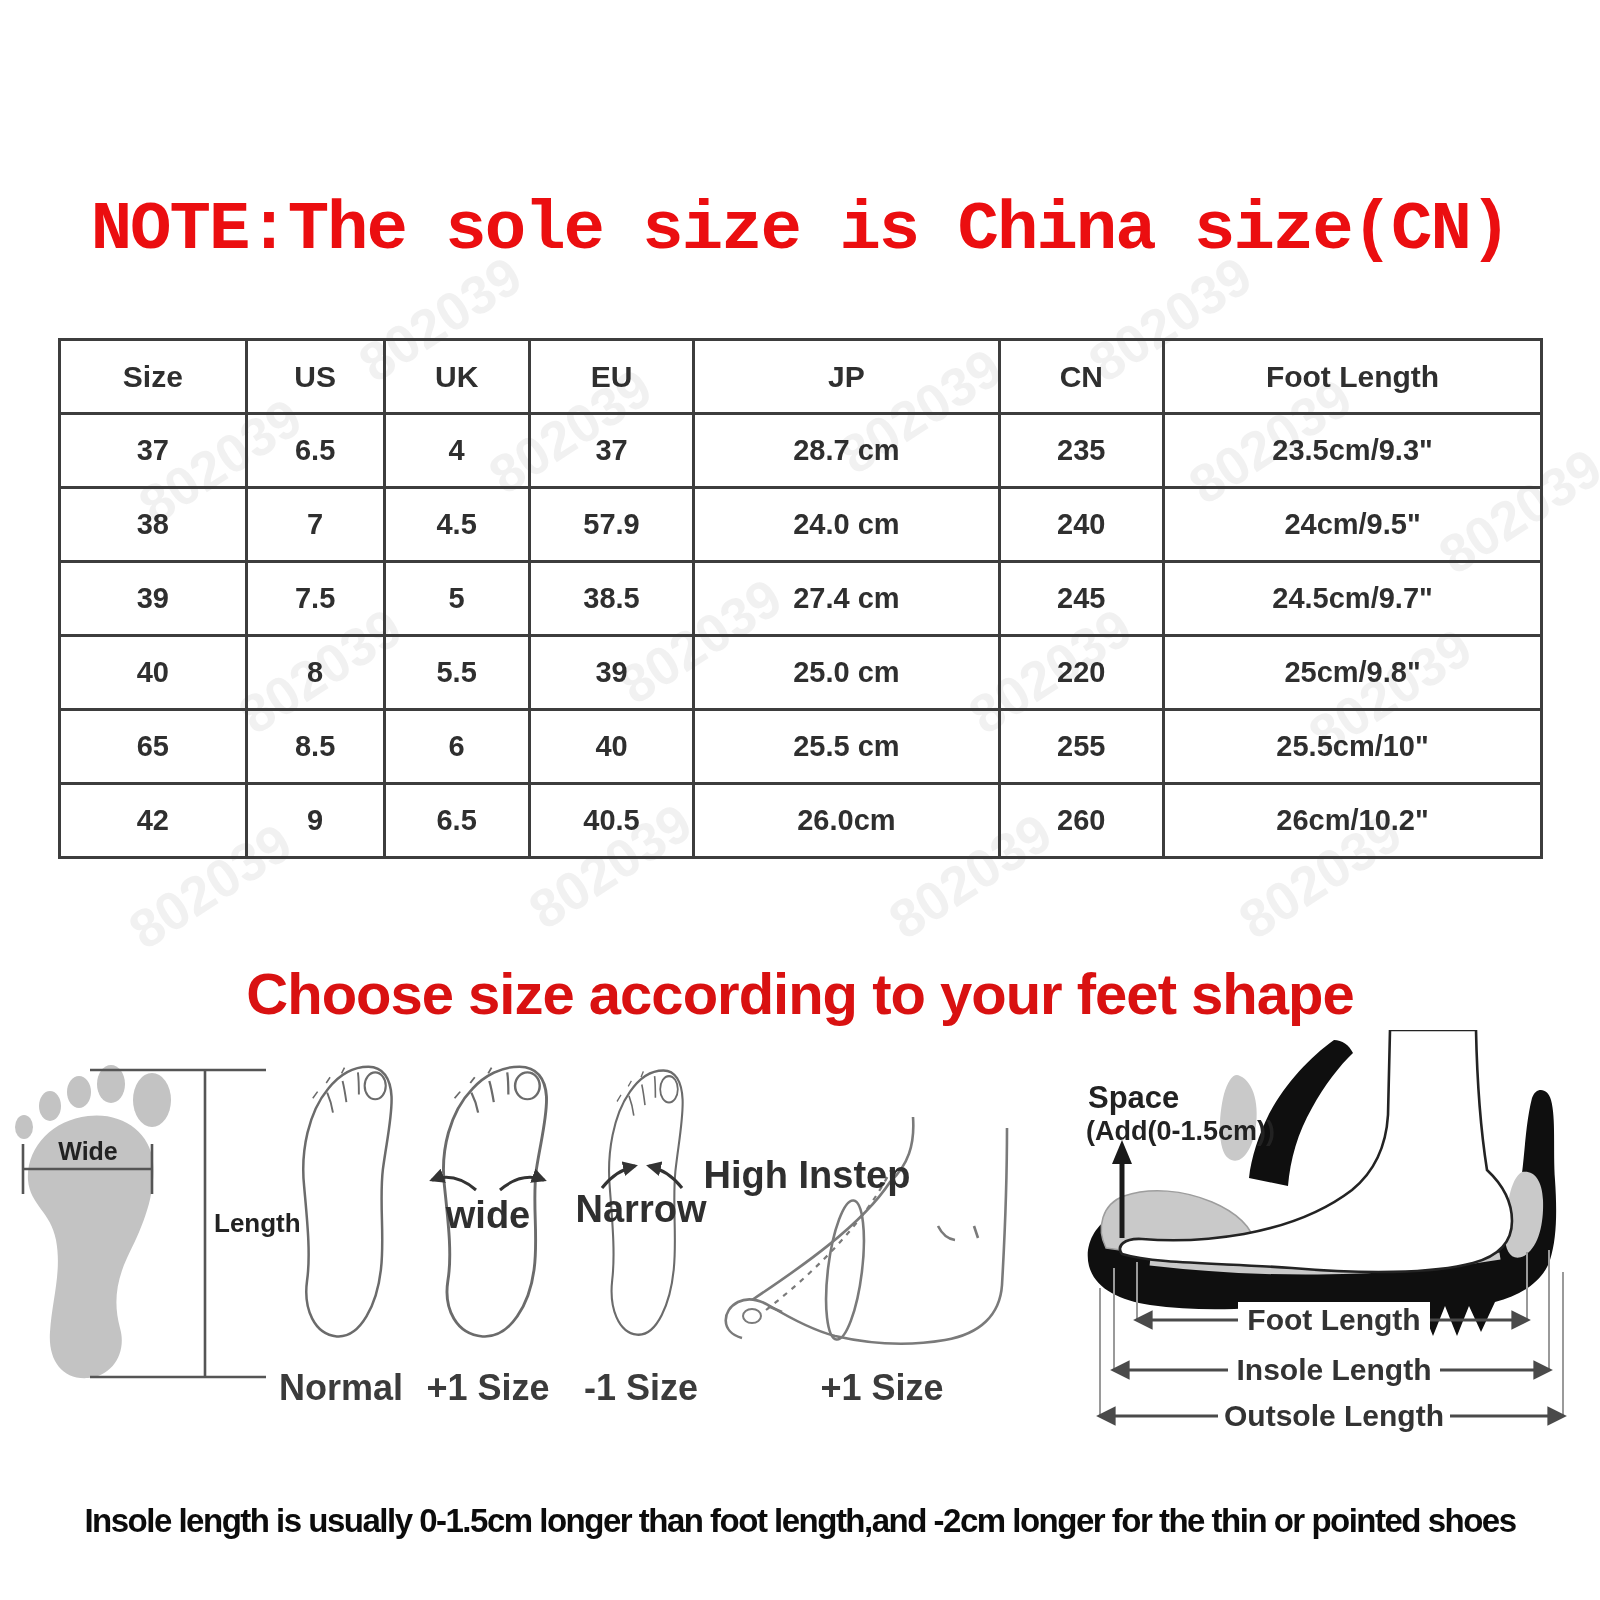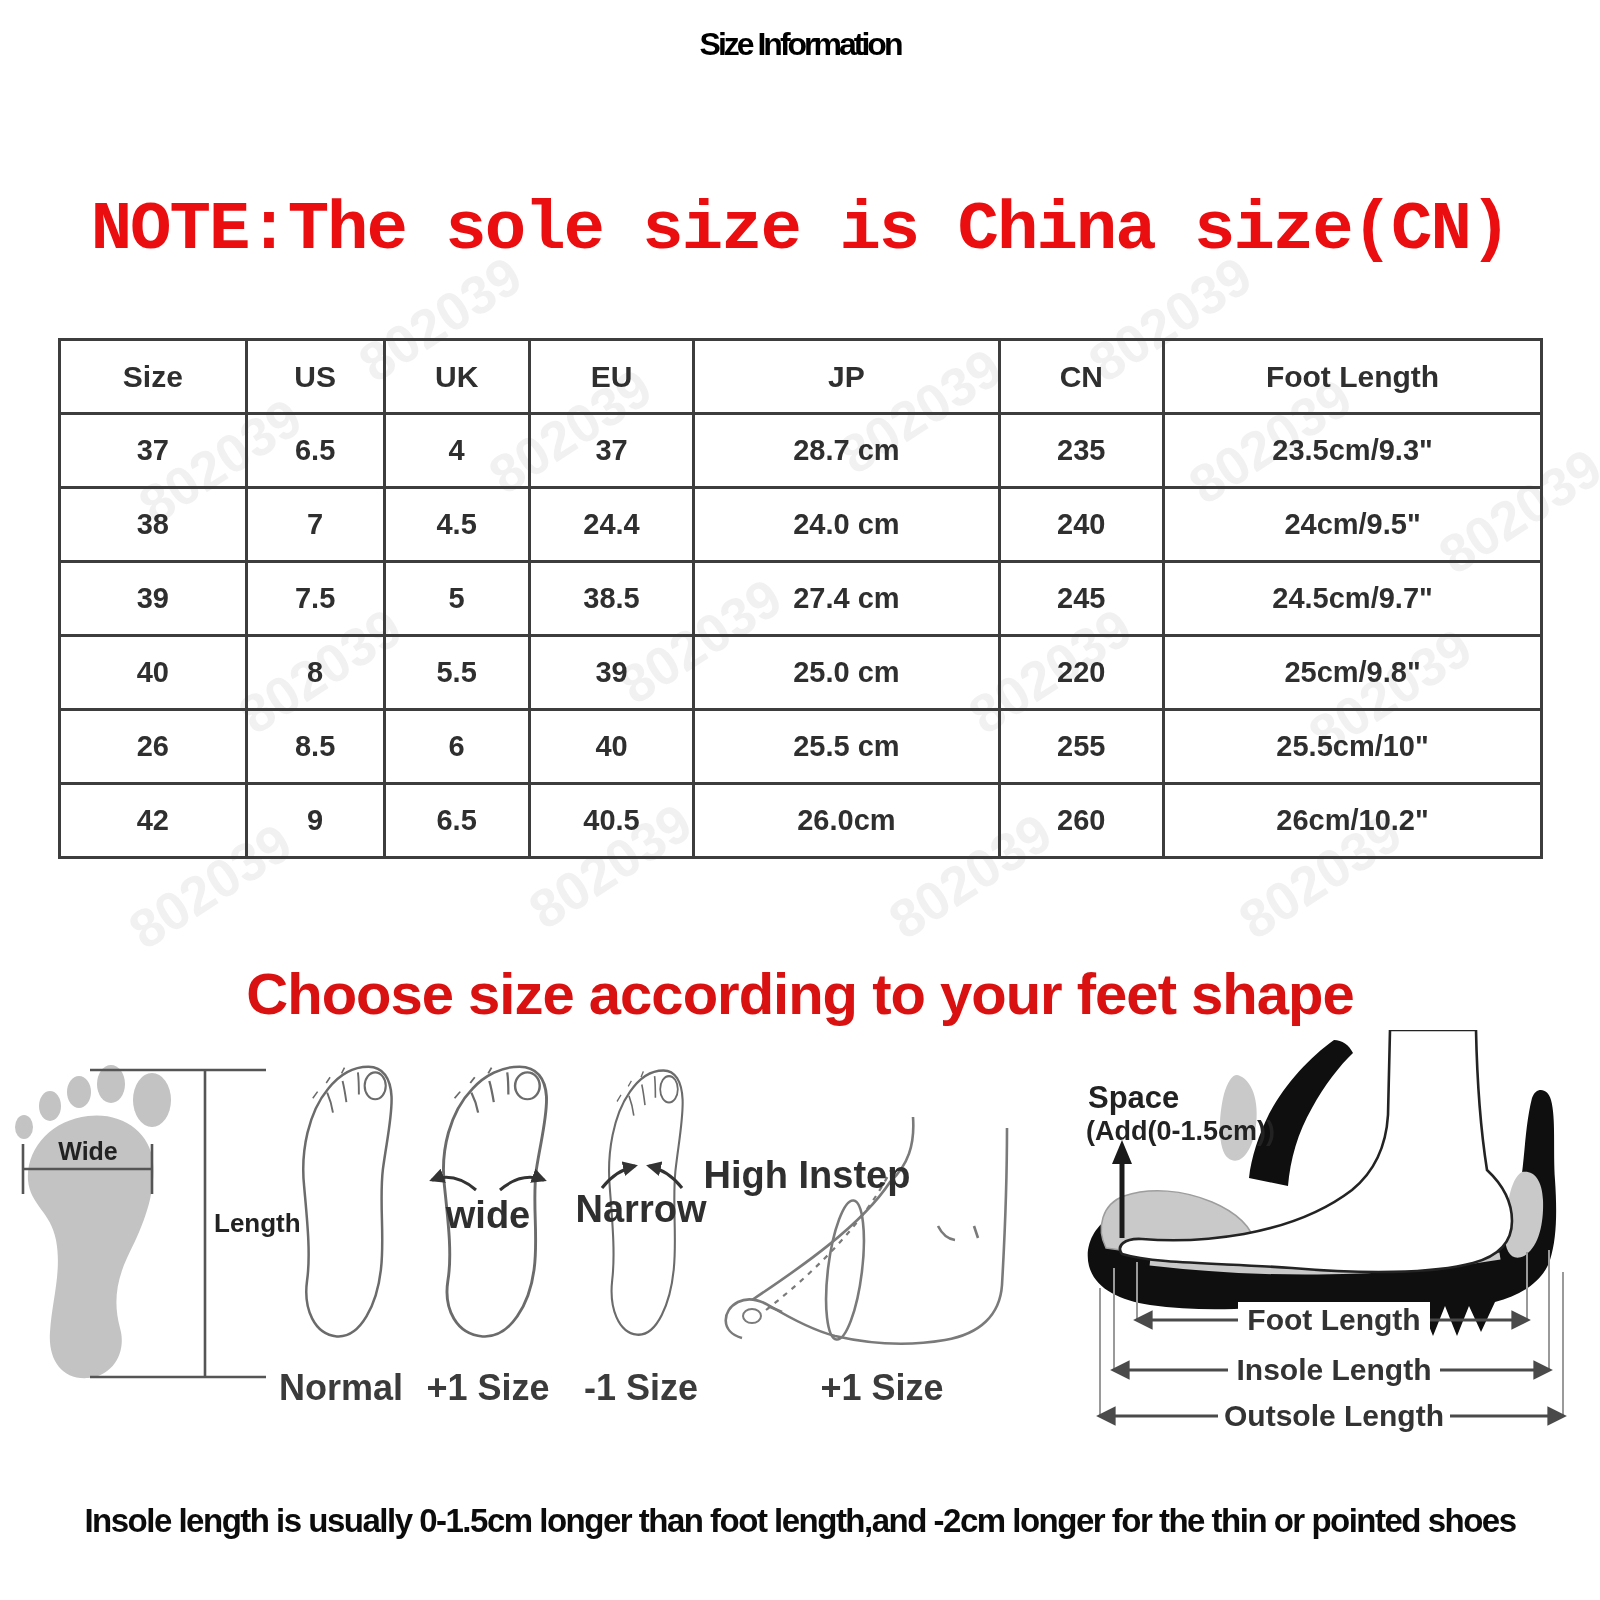--- a/index.html
+++ b/index.html
@@ -39,21 +39,20 @@
     font-weight:bold;font-size:33px;color:#0c0c0c;letter-spacing:-1.5px;margin-top:12px;}
 
   svg text{font-family:"Liberation Sans", sans-serif;}
 </style>
 </head>
 <body>
 
 <div class="canvas">
 
   <span class="title-bar bar-left"></span>
-  <h1 class="page-title" style="margin:0;">Size Information</h1>
   <span class="title-bar bar-right"></span>
 
   <div class="note-line">NOTE:The sole size is China size(CN)</div>
 
   <div id="wm-layer">
       <span class="wm" style="left: 130px; top: 430px;">802039</span>
       <span class="wm" style="left: 480px; top: 400px;">802039</span>
       <span class="wm" style="left: 830px; top: 380px;">802039</span>
       <span class="wm" style="left: 1180px; top: 410px;">802039</span>
       <span class="wm" style="left: 1430px; top: 480px;">802039</span>
@@ -97,21 +96,21 @@
           <td>4</td>
           <td>37</td>
           <td>28.7 cm</td>
           <td>235</td>
           <td>23.5cm/9.3"</td>
         </tr>
         <tr>
           <td>38</td>
           <td>7</td>
           <td>4.5</td>
-          <td>24.4</td>
+          <td>57.9</td>
           <td>24.0 cm</td>
           <td>240</td>
           <td>24cm/9.5"</td>
         </tr>
         <tr>
           <td>39</td>
           <td>7.5</td>
           <td>5</td>
           <td>38.5</td>
           <td>27.4 cm</td>
@@ -121,21 +120,21 @@
         <tr>
           <td>40</td>
           <td>8</td>
           <td>5.5</td>
           <td>39</td>
           <td>25.0 cm</td>
           <td>220</td>
           <td>25cm/9.8"</td>
         </tr>
         <tr>
-          <td>26</td>
+          <td>65</td>
           <td>8.5</td>
           <td>6</td>
           <td>40</td>
           <td>25.5 cm</td>
           <td>255</td>
           <td>25.5cm/10"</td>
         </tr>
         <tr>
           <td>42</td>
           <td>9</td>

